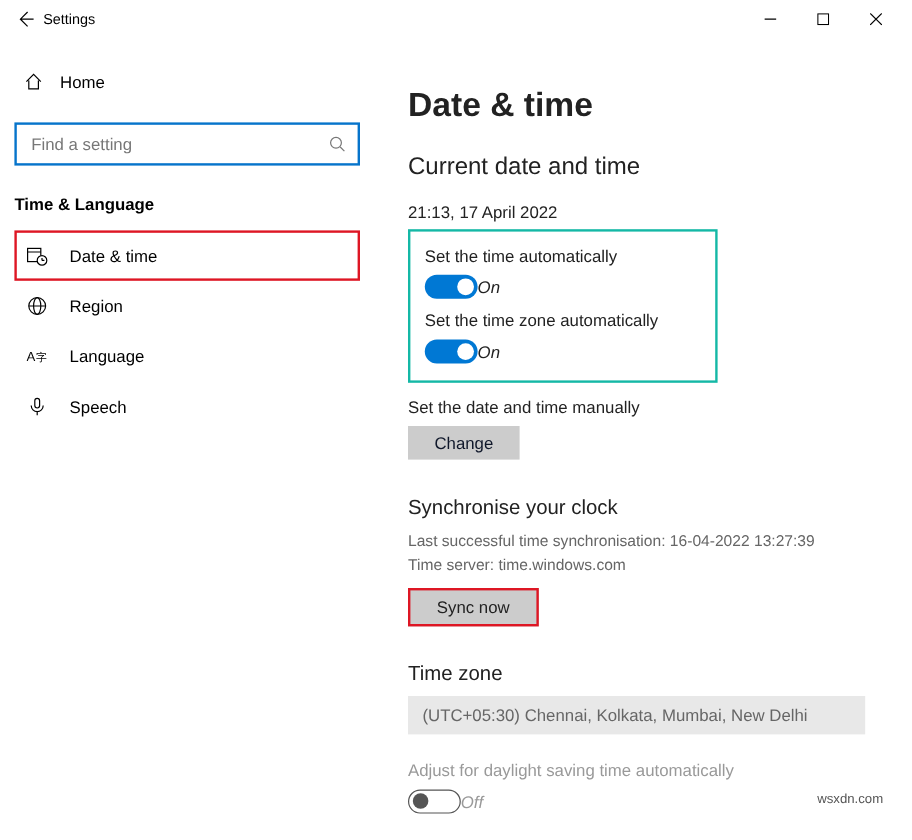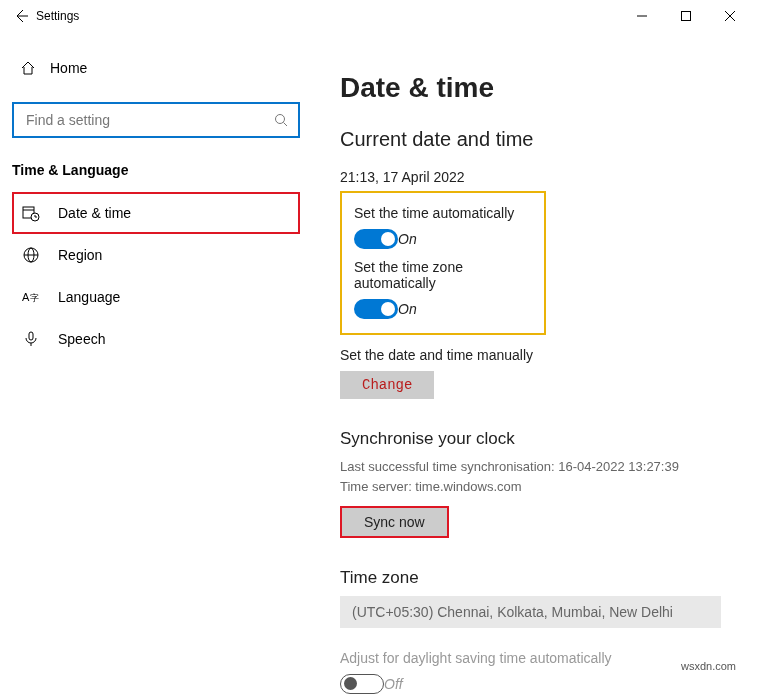--- a/index.html
+++ b/index.html
@@ -15,31 +15,31 @@
     .search-box { border: 2px solid #0674cb; height: 36px; margin-top: 18px; display:flex; align-items:center; padding: 0 10px; gap: 8px; }
     .search-box input { border:none; outline:none; flex:1; font-size:14px; color:#be185d; }
     .search-box input::placeholder { color: #777; }
     .category { font-size: 14px; font-weight: 600; margin: 24px 0 14px 0; }
     .nav-item { display:flex; align-items:center; gap: 18px; font-size: 14px; padding: 10px 8px; border: 2px solid transparent; }
     .nav-item.selected { border: 2px solid #de1624; }
     .nav-item .icon { width:18px; height:18px; display:flex; align-items:center; justify-content:center; }
     .main { flex:1; padding: 24px 32px 0 28px; overflow:hidden; font-size:14px; color:#222; }
     .main h1 { font-size: 28px; font-weight: 600; margin: 16px 0 24px 0; }
     .main h2 { font-size: 20px; font-weight: 400; margin: 0 0 18px 0; }
-    .red-group { border: 2px solid #eab308; padding: 8px 12px 12px 12px; width: 206px; margin-top:6px; }
+    .red-group { border: 2px solid #14b8a6; padding: 8px 12px 12px 12px; width: 258px; margin-top:6px; }
     .setting-label { font-size: 14px; margin: 4px 0 8px 0; }
     .toggle-row { display:flex; align-items:center; margin-bottom: 10px; font-style: italic; }
     .toggle { width: 44px; height: 20px; border-radius: 10px; position:relative; }
     .toggle.on { background:#0078d4; }
     .toggle.on::after { content:""; position:absolute; right:3px; top:3px; width:14px; height:14px; border-radius:50%; background:#fff; }
     .toggle.off { background:#fff; border:1px solid #555; }
     .toggle.off::after { content:""; position:absolute; left:3px; top:2px; width:13px; height:13px; border-radius:50%; background:#555; }
     .sub-label { font-size:14px; margin:12px 0 8px 0; }
     .btn { display:inline-block; padding: 6px 22px; background:#ccc; font-size:14px; }
-    .btn.disabled { color:#b91c1c;font-family:Liberation Mono, monospace; }
+    .btn.disabled { color:#0f172a; }
     .btn.outlined { border: 2px solid #de1624; }
     .section-title { font-size: 17px; font-weight: 400; margin: 30px 0 8px 0; }
     .meta-line { font-size: 13px; color:#666; line-height: 1.5; }
     .tz-box { background:#e8e8e8; padding:8px 12px; font-size:14px; color:#666; width:381px; margin-top:6px; }
     .gray { color: #999; }
     .wm { position: fixed; bottom: 28px; right: 24px; font-size: 11px; color: #555; }
     svg { display:block; }
   </style>
 </head>
 <body>

